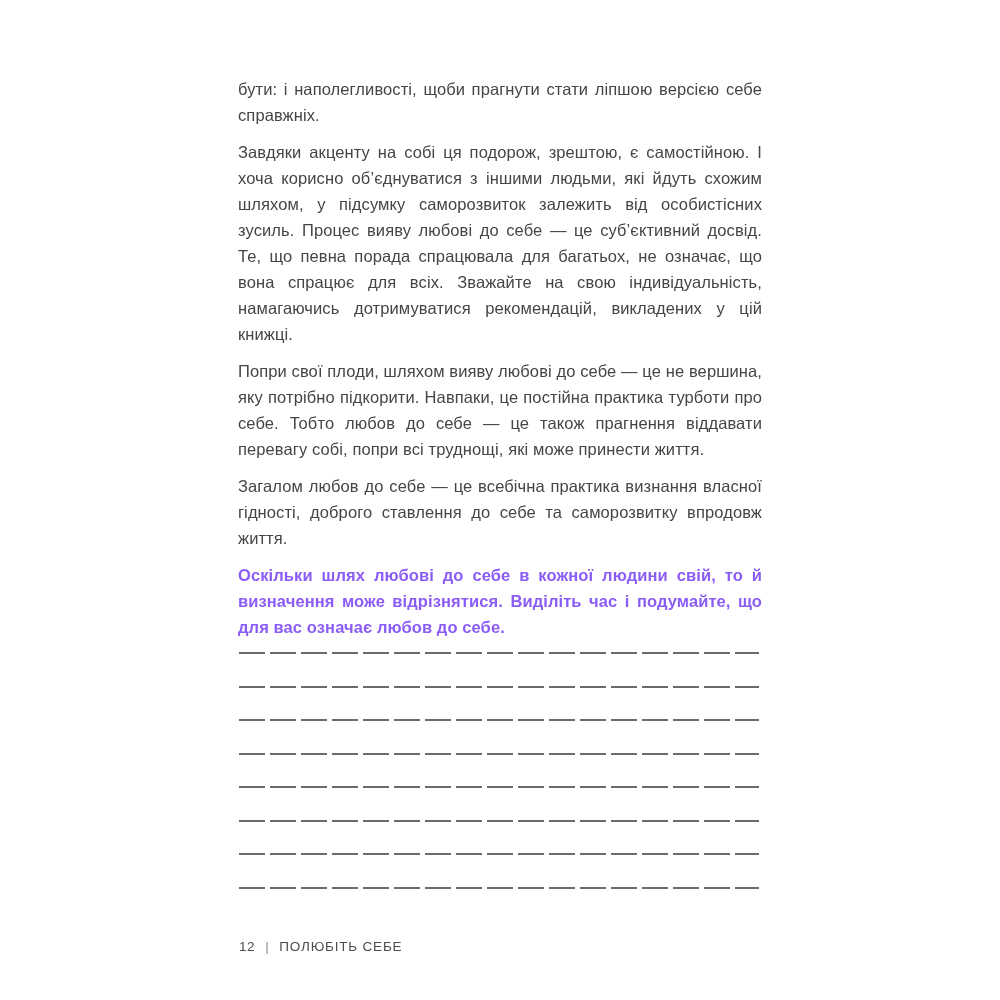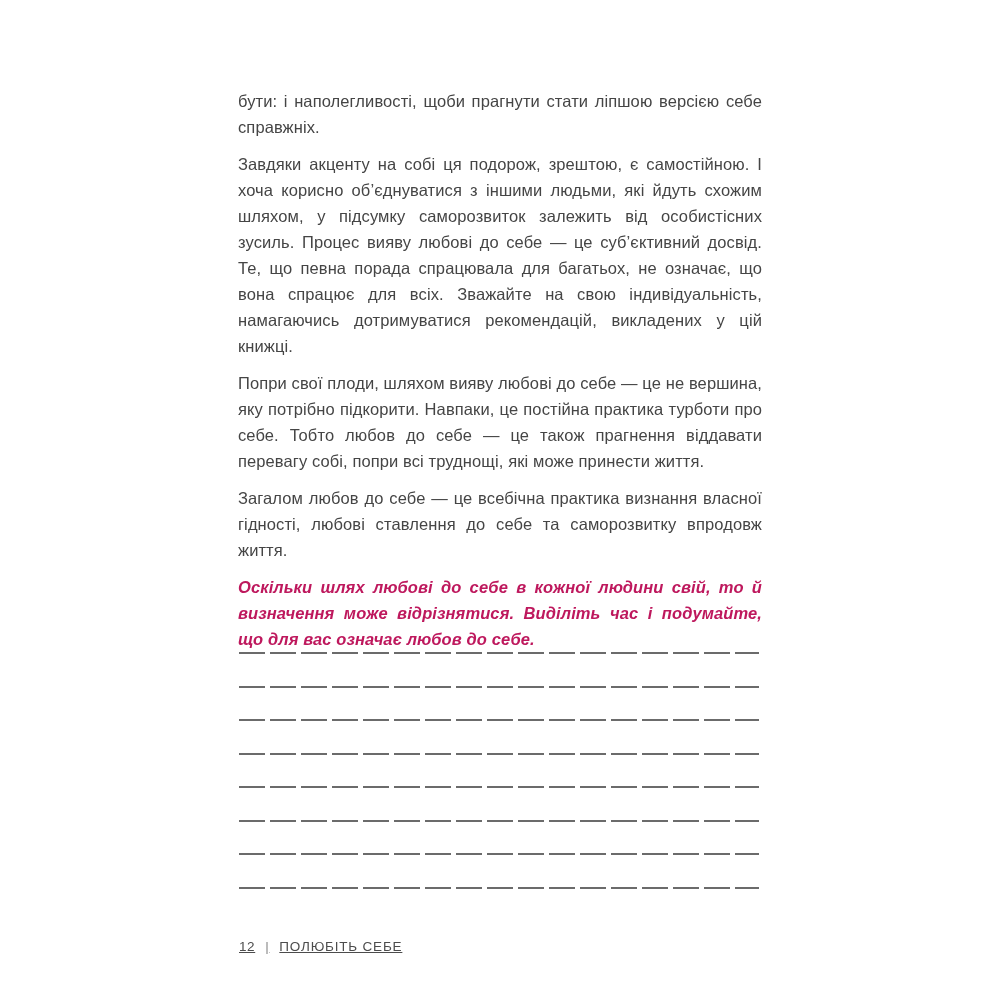--- a/index.html
+++ b/index.html
@@ -11,36 +11,35 @@
     position: relative;
     width: 1000px;
     height: 1000px;
     background: #ffffff;
     overflow: hidden;
     font-family: "Liberation Sans", sans-serif;
   }
   .content {
     position: absolute;
     left: 238px;
-    top: 88px;
+    top: 76px;
     width: 524px;
   }
   .content p {
     margin: 0 0 11px 0;
     font-size: 16.5px;
     line-height: 26px;
     font-weight: 400;
     color: #454545;
     text-align: justify;
     letter-spacing: 0.1px;
   }
   .content p.emphasis {
-    font-style: italic;
     font-weight: 700;
-    color: #be185d;
+    color: #8b5cf6;
   }
   .writing-lines {
     position: absolute;
     left: 239px;
     top: 652px;
     width: 520px;
   }
   .writing-line {
     height: 2px;
     margin-bottom: 31.5px;
@@ -51,40 +50,39 @@
   .footer {
     position: absolute;
     left: 239px;
     top: 939px;
     display: flex;
     align-items: baseline;
     gap: 10px;
     font-size: 13.5px;
     color: #4c4c4c;
     letter-spacing: 0.6px;
-    text-decoration: underline;
   }
   .footer .separator {
     color: #8a8a8a;
     font-weight: 300;
   }
   .footer .book-title {
     letter-spacing: 0.8px;
   }
 </style>
 </head>
 <body>
 
 <div class="page">
 
   <div class="content">
     <p>бути: і наполегливості, щоби прагнути стати ліпшою версією себе справжніх.</p>
     <p>Завдяки акценту на собі ця подорож, зрештою, є самостійною. І хоча корисно об’єднуватися з іншими людьми, які йдуть схожим шляхом, у підсумку саморозвиток залежить від особистісних зусиль. Процес вияву любові до себе — це суб’єктивний досвід. Те, що певна порада спрацювала для багатьох, не означає, що вона спрацює для всіх. Зважайте на свою індивідуальність, намагаючись дотримуватися рекомендацій, викладених у цій книжці.</p>
     <p>Попри свої плоди, шляхом вияву любові до себе — це не вершина, яку потрібно підкорити. Навпаки, це постійна практика турботи про себе. Тобто любов до себе — це також прагнення віддавати перевагу собі, попри всі труднощі, які може принести життя.</p>
-    <p>Загалом любов до себе — це всебічна практика визнання власної гідності, любові ставлення до себе та саморозвитку впродовж життя.</p>
+    <p>Загалом любов до себе — це всебічна практика визнання власної гідності, доброго ставлення до себе та саморозвитку впродовж життя.</p>
     <p class="emphasis">Оскільки шлях любові до себе в кожної людини свій, то й визначення може відрізнятися. Виділіть час і подумайте, що для вас означає любов до себе.</p>
   </div>
 
   <div class="writing-lines" id="writing-lines">
       <div class="writing-line"></div>
       <div class="writing-line"></div>
       <div class="writing-line"></div>
       <div class="writing-line"></div>
       <div class="writing-line"></div>
       <div class="writing-line"></div>

